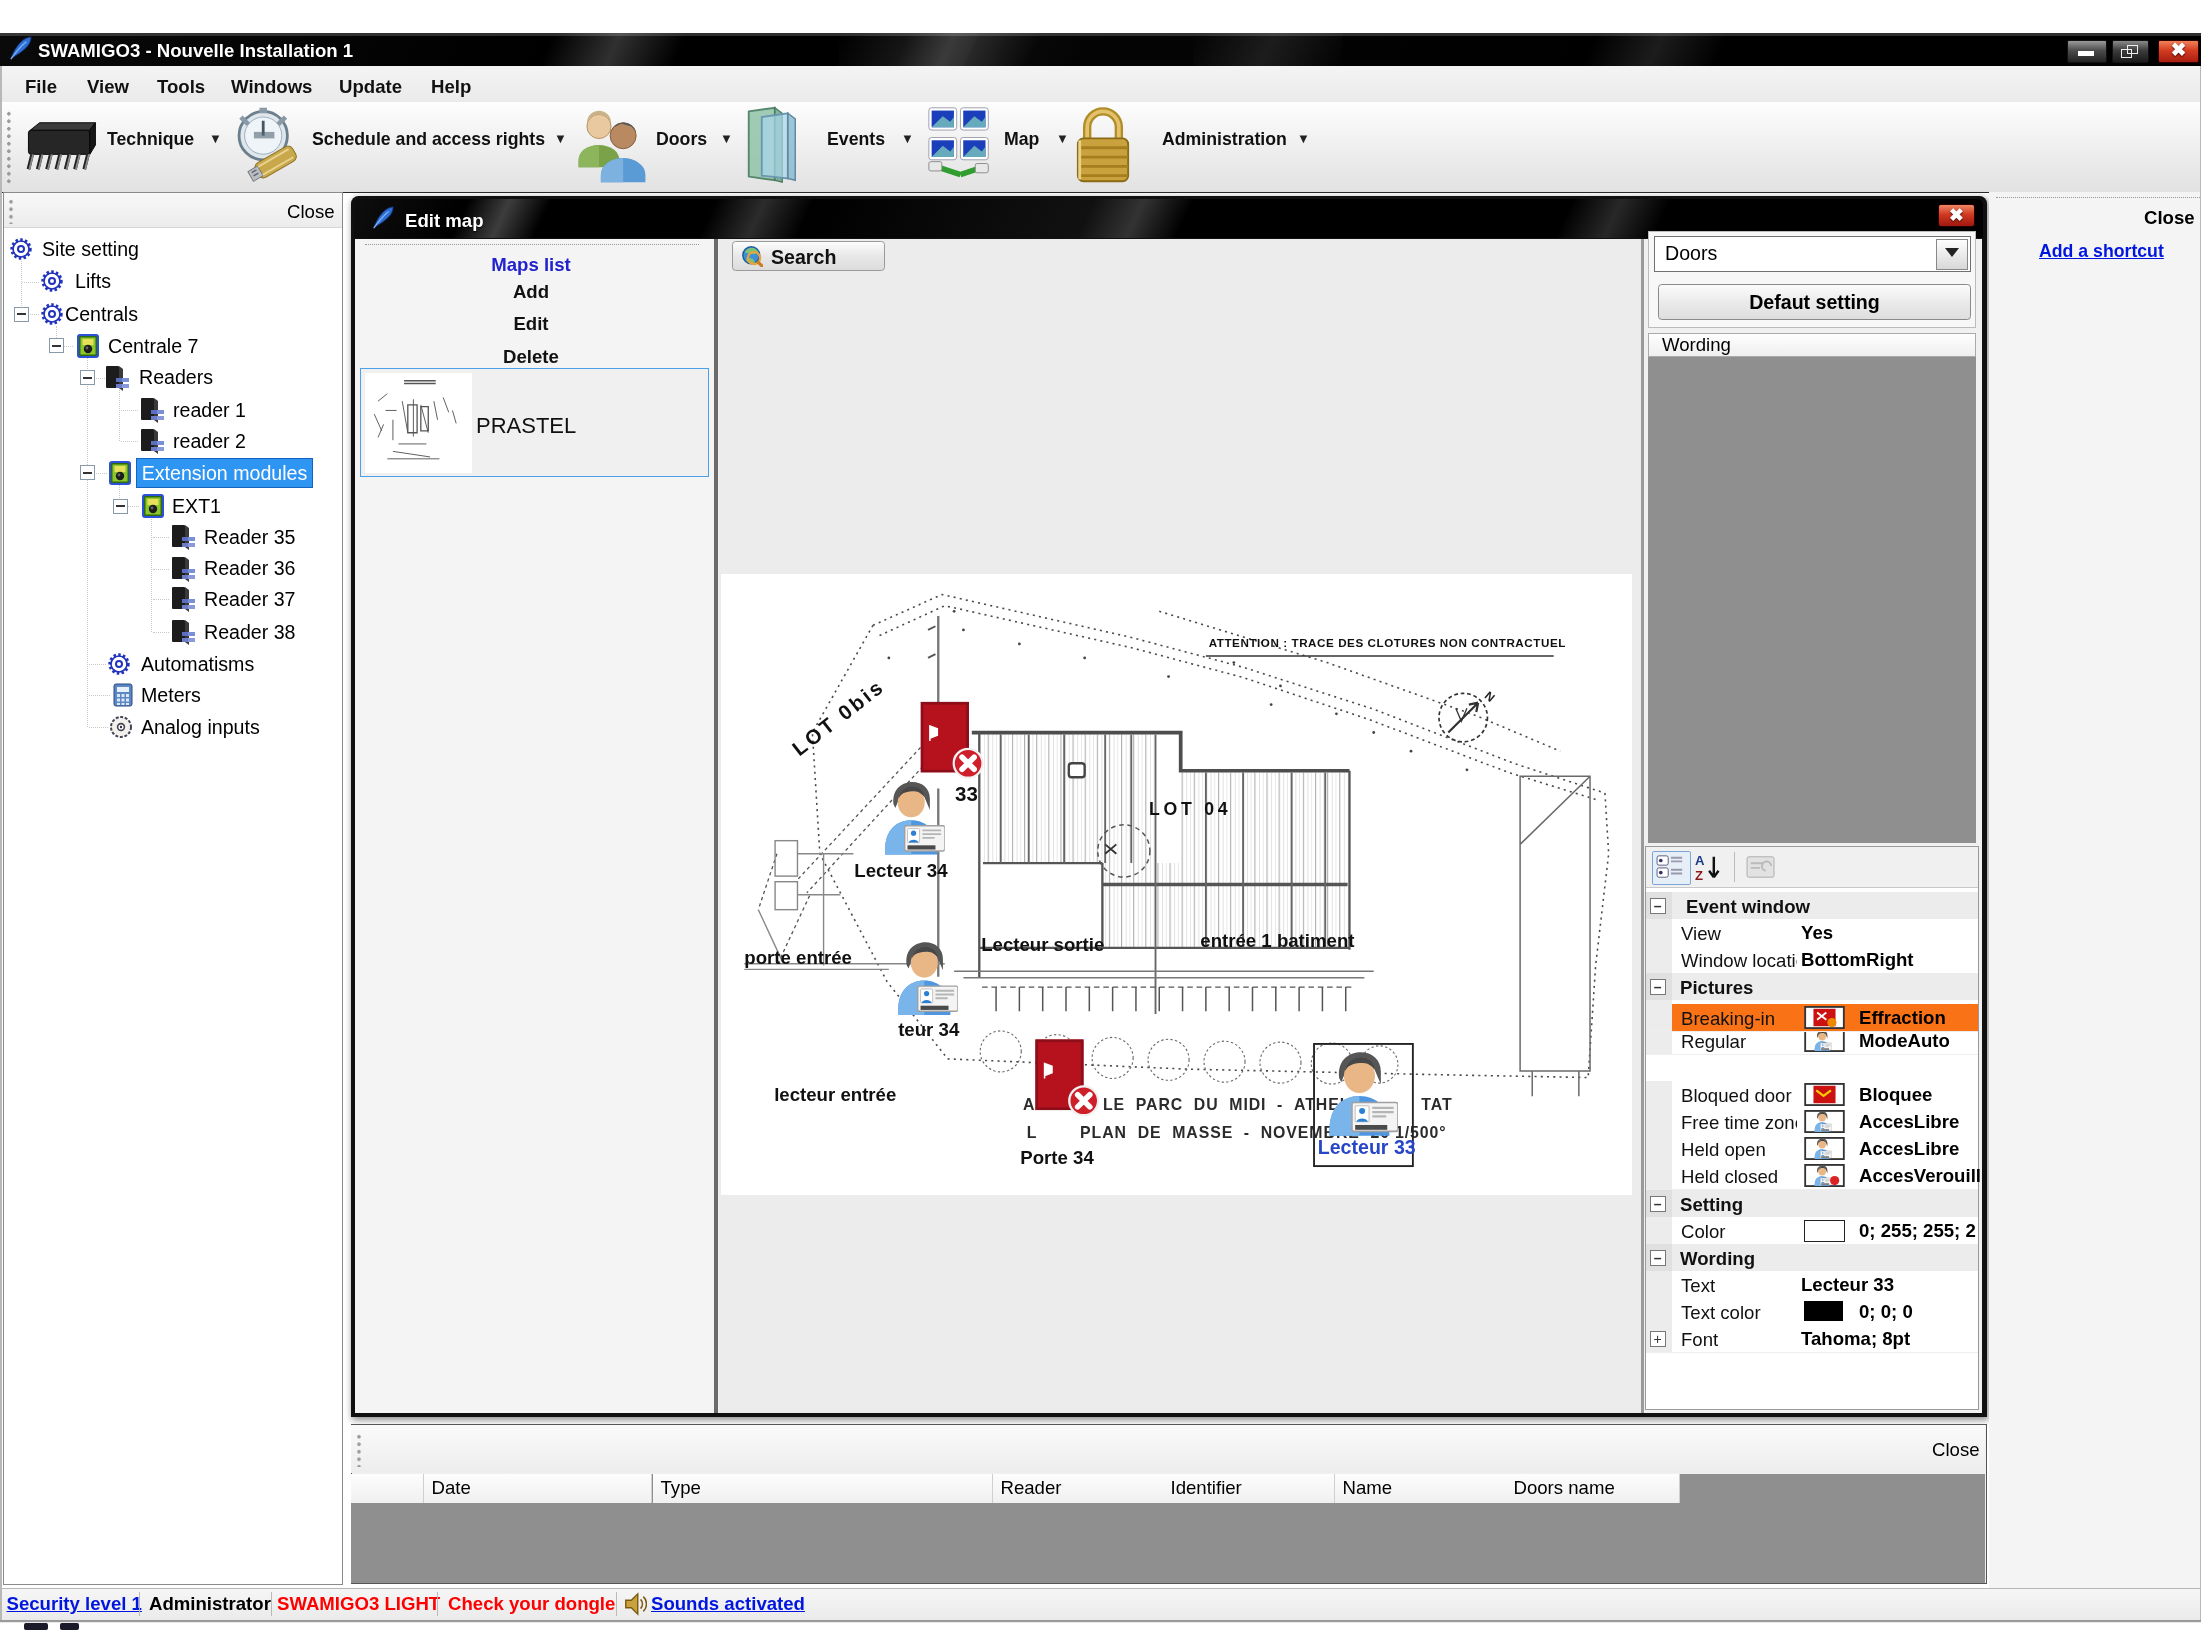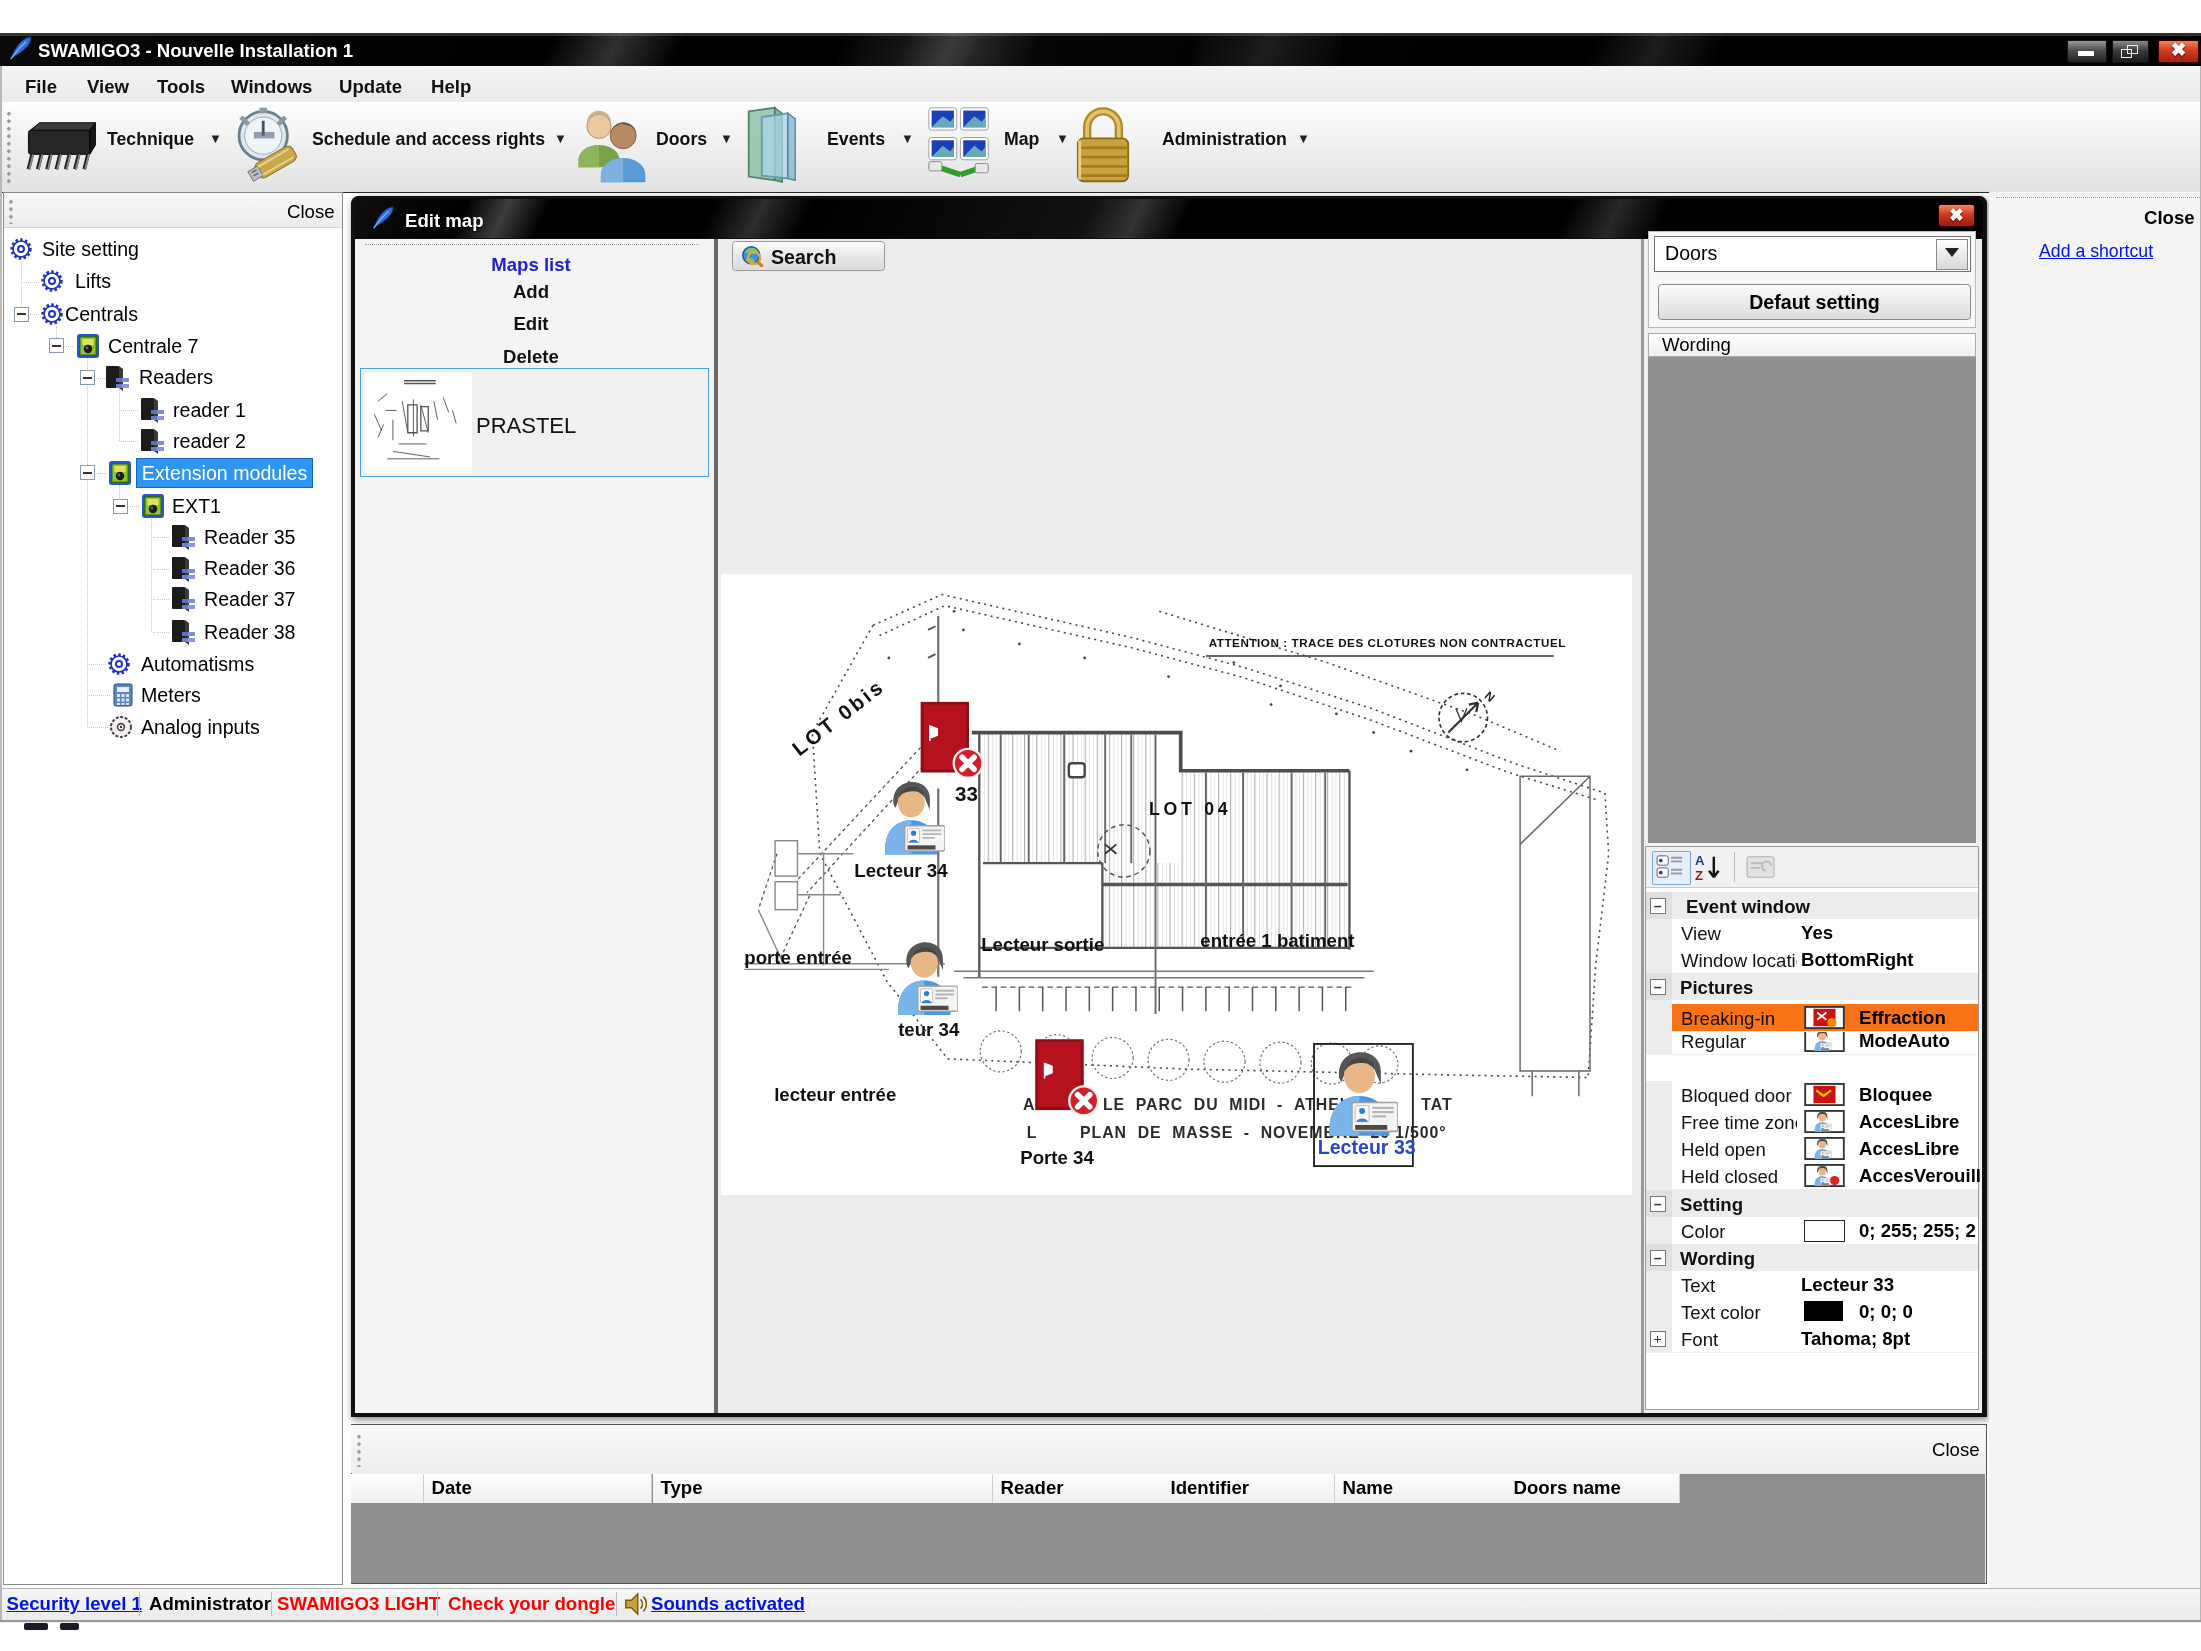--- a/index.html
+++ b/index.html
@@ -40,21 +40,21 @@
 .plab{position:absolute;left:35px;top:3.7px;color:#111;white-space:nowrap;overflow:hidden;}
 .pval{position:absolute;left:155px;top:2.8px;font-weight:bold;color:#000;white-space:nowrap;}
 .pgut{position:absolute;left:0;top:0;width:26px;height:27px;background:#ececec;}
 .pexp{position:absolute;left:3.7px;top:5.6px;width:16px;height:16px;border:0.9px solid #777;background:#fff;font-size:14px;line-height:14px;text-align:center;color:#333;box-sizing:border-box;}
 
 .scpanel{left:1989px;top:192px;width:213px;height:1396px;background:#f4f4f4;}
 
 .evt{left:351px;top:1424px;width:1636px;height:160px;background:#f0f0f0;border:0.9px solid #555;box-sizing:border-box;}
 .evthead{left:351px;top:1425px;width:1634px;height:48px;background:linear-gradient(#fafafa,#ededed);}
 .evtcols{left:351px;top:1474px;width:1634px;height:29px;background:#8f8f8f;}
-.evtcell{position:absolute;top:1474px;height:29px;background:linear-gradient(#fdfdfd,#f0f0f0);border-right:0.9px solid #cfcfcf;box-sizing:border-box;font-size:18.6px;color:#000;padding:2.8px 0 0 7.5px;font-weight:bold;}
+.evtcell{position:absolute;top:1474px;height:29px;background:linear-gradient(#fdfdfd,#f0f0f0);border-right:0.9px solid #cfcfcf;box-sizing:border-box;font-size:18.6px;color:#000;padding:2.8px 0 0 7.5px;}
 .evtgray{left:351px;top:1503px;width:1634px;height:80px;background:#8f8f8f;}
 
 .status{left:0;top:1588px;width:2202px;height:34px;background:linear-gradient(#f6f6f6,#e9e9e9);border-top:0.9px solid #b5b5b5;font-size:19.6px;}
 .sep{position:absolute;top:1592px;width:0.9px;height:24px;background:#bbb;}
 a.lk{color:#0016e0;text-decoration:underline;}
 .red{color:#f00;}
 .winbtn{top:40px;height:20.5px;border-radius:1.9px;}
 </style>
 </head>
 <body>
@@ -648,21 +648,21 @@
 <div class="abs prow" style="top:1325px;background:#fff;border-bottom:0.9px solid #eee">
     <div class="pgut"></div>
     <div class="pexp">+</div>
     <div class="plab" style="width:116px">Font</div>
     <div class="pval" style="left:155px">Tahoma; 8pt</div>
   </div>
 
 <div class="abs scpanel"></div>
 <div class="abs" style="left:1996px;top:197px;width:206px;height:0;border-top:1.9px dotted #999"></div>
 <div class="abs" style="left:2144px;top:207px;font-size:18.6px;font-weight:bold;color:#000">Close</div>
-<div class="abs" style="left:2039px;top:241px;font-size:17.7px;font-weight:normal"><a class="lk" href="#">Add a shortcut</a></div>
+<div class="abs" style="left:2039px;top:241px;font-size:17.7px;font-weight:bold"><a class="lk" href="#">Add a shortcut</a></div>
 
 <div class="abs evt"></div>
 <div class="abs evthead"></div>
 <div class="abs grip" style="left:356px;top:1433px;height:34px"></div>
 <div class="abs" style="left:1932px;top:1439px;font-size:18.6px;color:#000">Close</div>
 <div class="abs evtcols"></div>
 <div class="abs evtcell" style="left:351px;width:73px"></div>
 <div class="abs evtcell" style="left:424px;width:228px">Date</div>
 <div class="abs evtcell" style="left:653px;width:340px">Type</div>
 <div class="abs evtcell" style="left:993px;width:171px">Reader</div>

